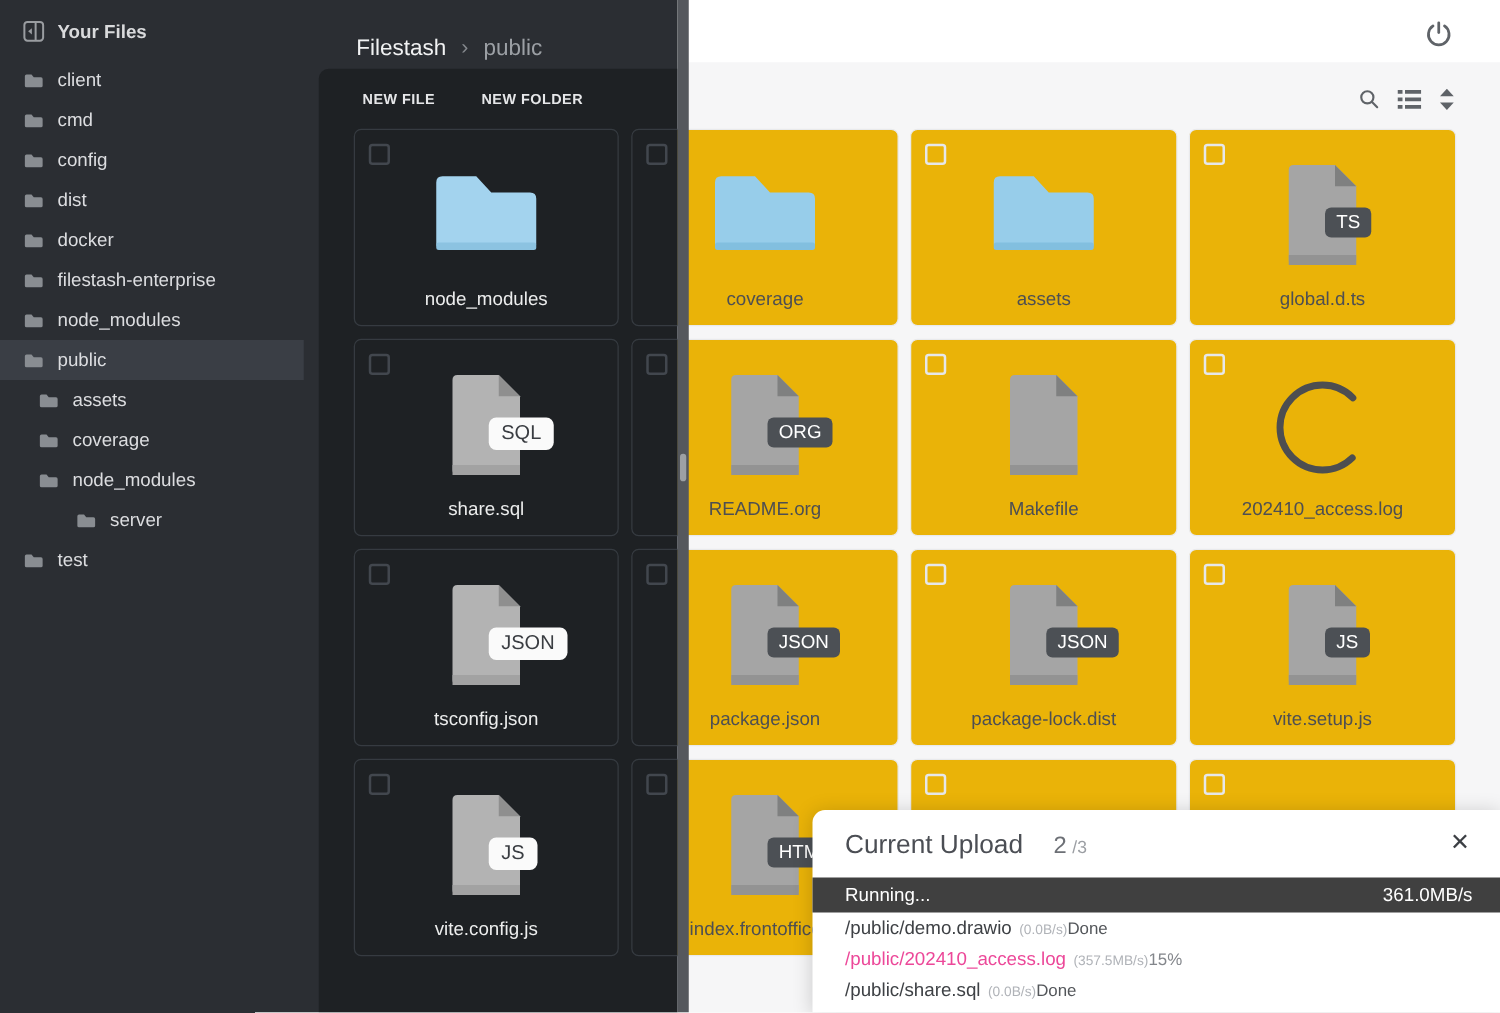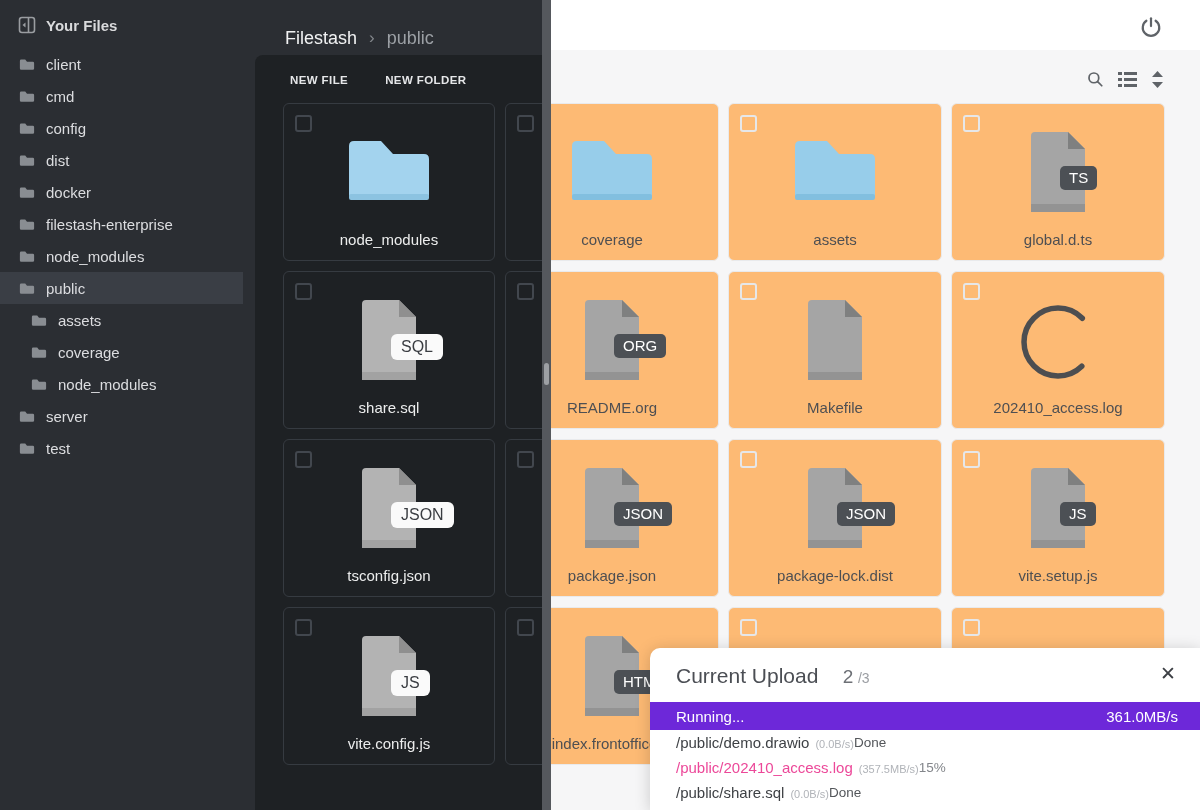--- a/index.html
+++ b/index.html
@@ -6,21 +6,21 @@
   html,body { width:1200px; height:810px; overflow:hidden;
     font-family:"Liberation Sans", sans-serif; }
   .stage { position:relative; width:1200px; height:810px; background:#f6f6f7; }
 
   
   .lw-header { position:absolute; left:0; top:0; width:1200px; height:50px; background:#ffffff; }
   .lw-content { position:absolute; left:0; top:50px; width:1200px; height:760px; background:#f6f6f7; }
   .lw-toolbar { position:absolute; top:70px; right:36px; display:flex; gap:14px; align-items:center; }
   .power-btn { position:absolute; top:16px; right:38px; cursor:pointer; }
 
-  .tile-l { position:absolute; width:214px; height:158px; background:#fdba74;
+  .tile-l { position:absolute; width:214px; height:158px; background:#eab308;
     border:1px solid #e9eaec; border-radius:6px; }
   .tile-d { position:absolute; width:212px; height:158px; background:#1e2124;
     border:1px solid #363b41; border-radius:6px; }
   .cb { position:absolute; left:11px; top:11px; width:17px; height:17px; border-radius:3px; }
   .cb-l { border:2px solid #e6e7e9; }
   .cb-d { border:2px solid #42474e; }
   .tile-icon { position:absolute; left:50%; top:26px; transform:translateX(-50%); }
   .tile-label { position:absolute; left:0; right:0; bottom:12px; text-align:center;
     font-size:15px; white-space:nowrap; }
   .tile-l .tile-label { color:#4e4f52; }
@@ -54,21 +54,21 @@
     background:#9da0a4; border-radius:2.5px; }
 
   
   .upload { position:absolute; left:650px; top:648px; width:550px; height:162px; background:#ffffff;
     border-top-left-radius:10px; box-shadow:0 2px 16px rgba(0,0,0,.18); z-index:20; }
   .up-head { position:relative; height:54px; padding:16px 24px 0 26px; }
   .up-title { font-size:21px; color:#4b4e54; }
   .up-count { font-size:19px; color:#6d7076; margin-left:20px; }
   .up-count-total { font-size:14px; color:#9b9ea3; }
   .up-close { position:absolute; right:24px; top:14px; font-size:19px; color:#3c3f44; cursor:pointer; }
-  .up-bar { height:28px; background:#6d28d9; color:#ffffff; font-size:15px;
+  .up-bar { height:28px; background:#404040; color:#ffffff; font-size:15px;
     display:flex; align-items:center; justify-content:space-between; padding:0 22px 0 26px; }
   .up-row { height:25px; display:flex; align-items:center; justify-content:flex-start;
     padding:0 22px 0 26px; }
   .up-path { font-size:15px; color:#3e4145; }
   .up-row.prog .up-path { color:#ec4899; }
   .up-rate { font-size:11px; color:#b0b3b8; margin-left:6px; }
   .up-status { font-size:13.5px; color:#53565a; }
   .up-row.prog .up-status { color:#83868b; }
 
   svg { display:block; }
@@ -307,21 +307,21 @@
           <path fill="#898d92" d="M1 3 q0-1.5 1.5-1.5 h4.5 l2 2.5 h6.5 q1.5 0 1.5 1.5 v6 q0 1.5-1.5 1.5 h-13 q-1.5 0-1.5-1.5 Z"></path>
         </svg>
         <span>coverage</span>
       </div>
     <div class="sb-item child" style="top:368px;">
         <svg width="16" height="13" viewBox="0 0 18 14">
           <path fill="#898d92" d="M1 3 q0-1.5 1.5-1.5 h4.5 l2 2.5 h6.5 q1.5 0 1.5 1.5 v6 q0 1.5-1.5 1.5 h-13 q-1.5 0-1.5-1.5 Z"></path>
         </svg>
         <span>node_modules</span>
       </div>
-    <div class="sb-item" style="top:400px;">
+    <div class="sb-item" style="top:400px;margin-left:42px;">
         <svg width="16" height="13" viewBox="0 0 18 14">
           <path fill="#898d92" d="M1 3 q0-1.5 1.5-1.5 h4.5 l2 2.5 h6.5 q1.5 0 1.5 1.5 v6 q0 1.5-1.5 1.5 h-13 q-1.5 0-1.5-1.5 Z"></path>
         </svg>
         <span>server</span>
       </div>
     <div class="sb-item" style="top:432px;">
         <svg width="16" height="13" viewBox="0 0 18 14">
           <path fill="#898d92" d="M1 3 q0-1.5 1.5-1.5 h4.5 l2 2.5 h6.5 q1.5 0 1.5 1.5 v6 q0 1.5-1.5 1.5 h-13 q-1.5 0-1.5-1.5 Z"></path>
         </svg>
         <span>test</span>

